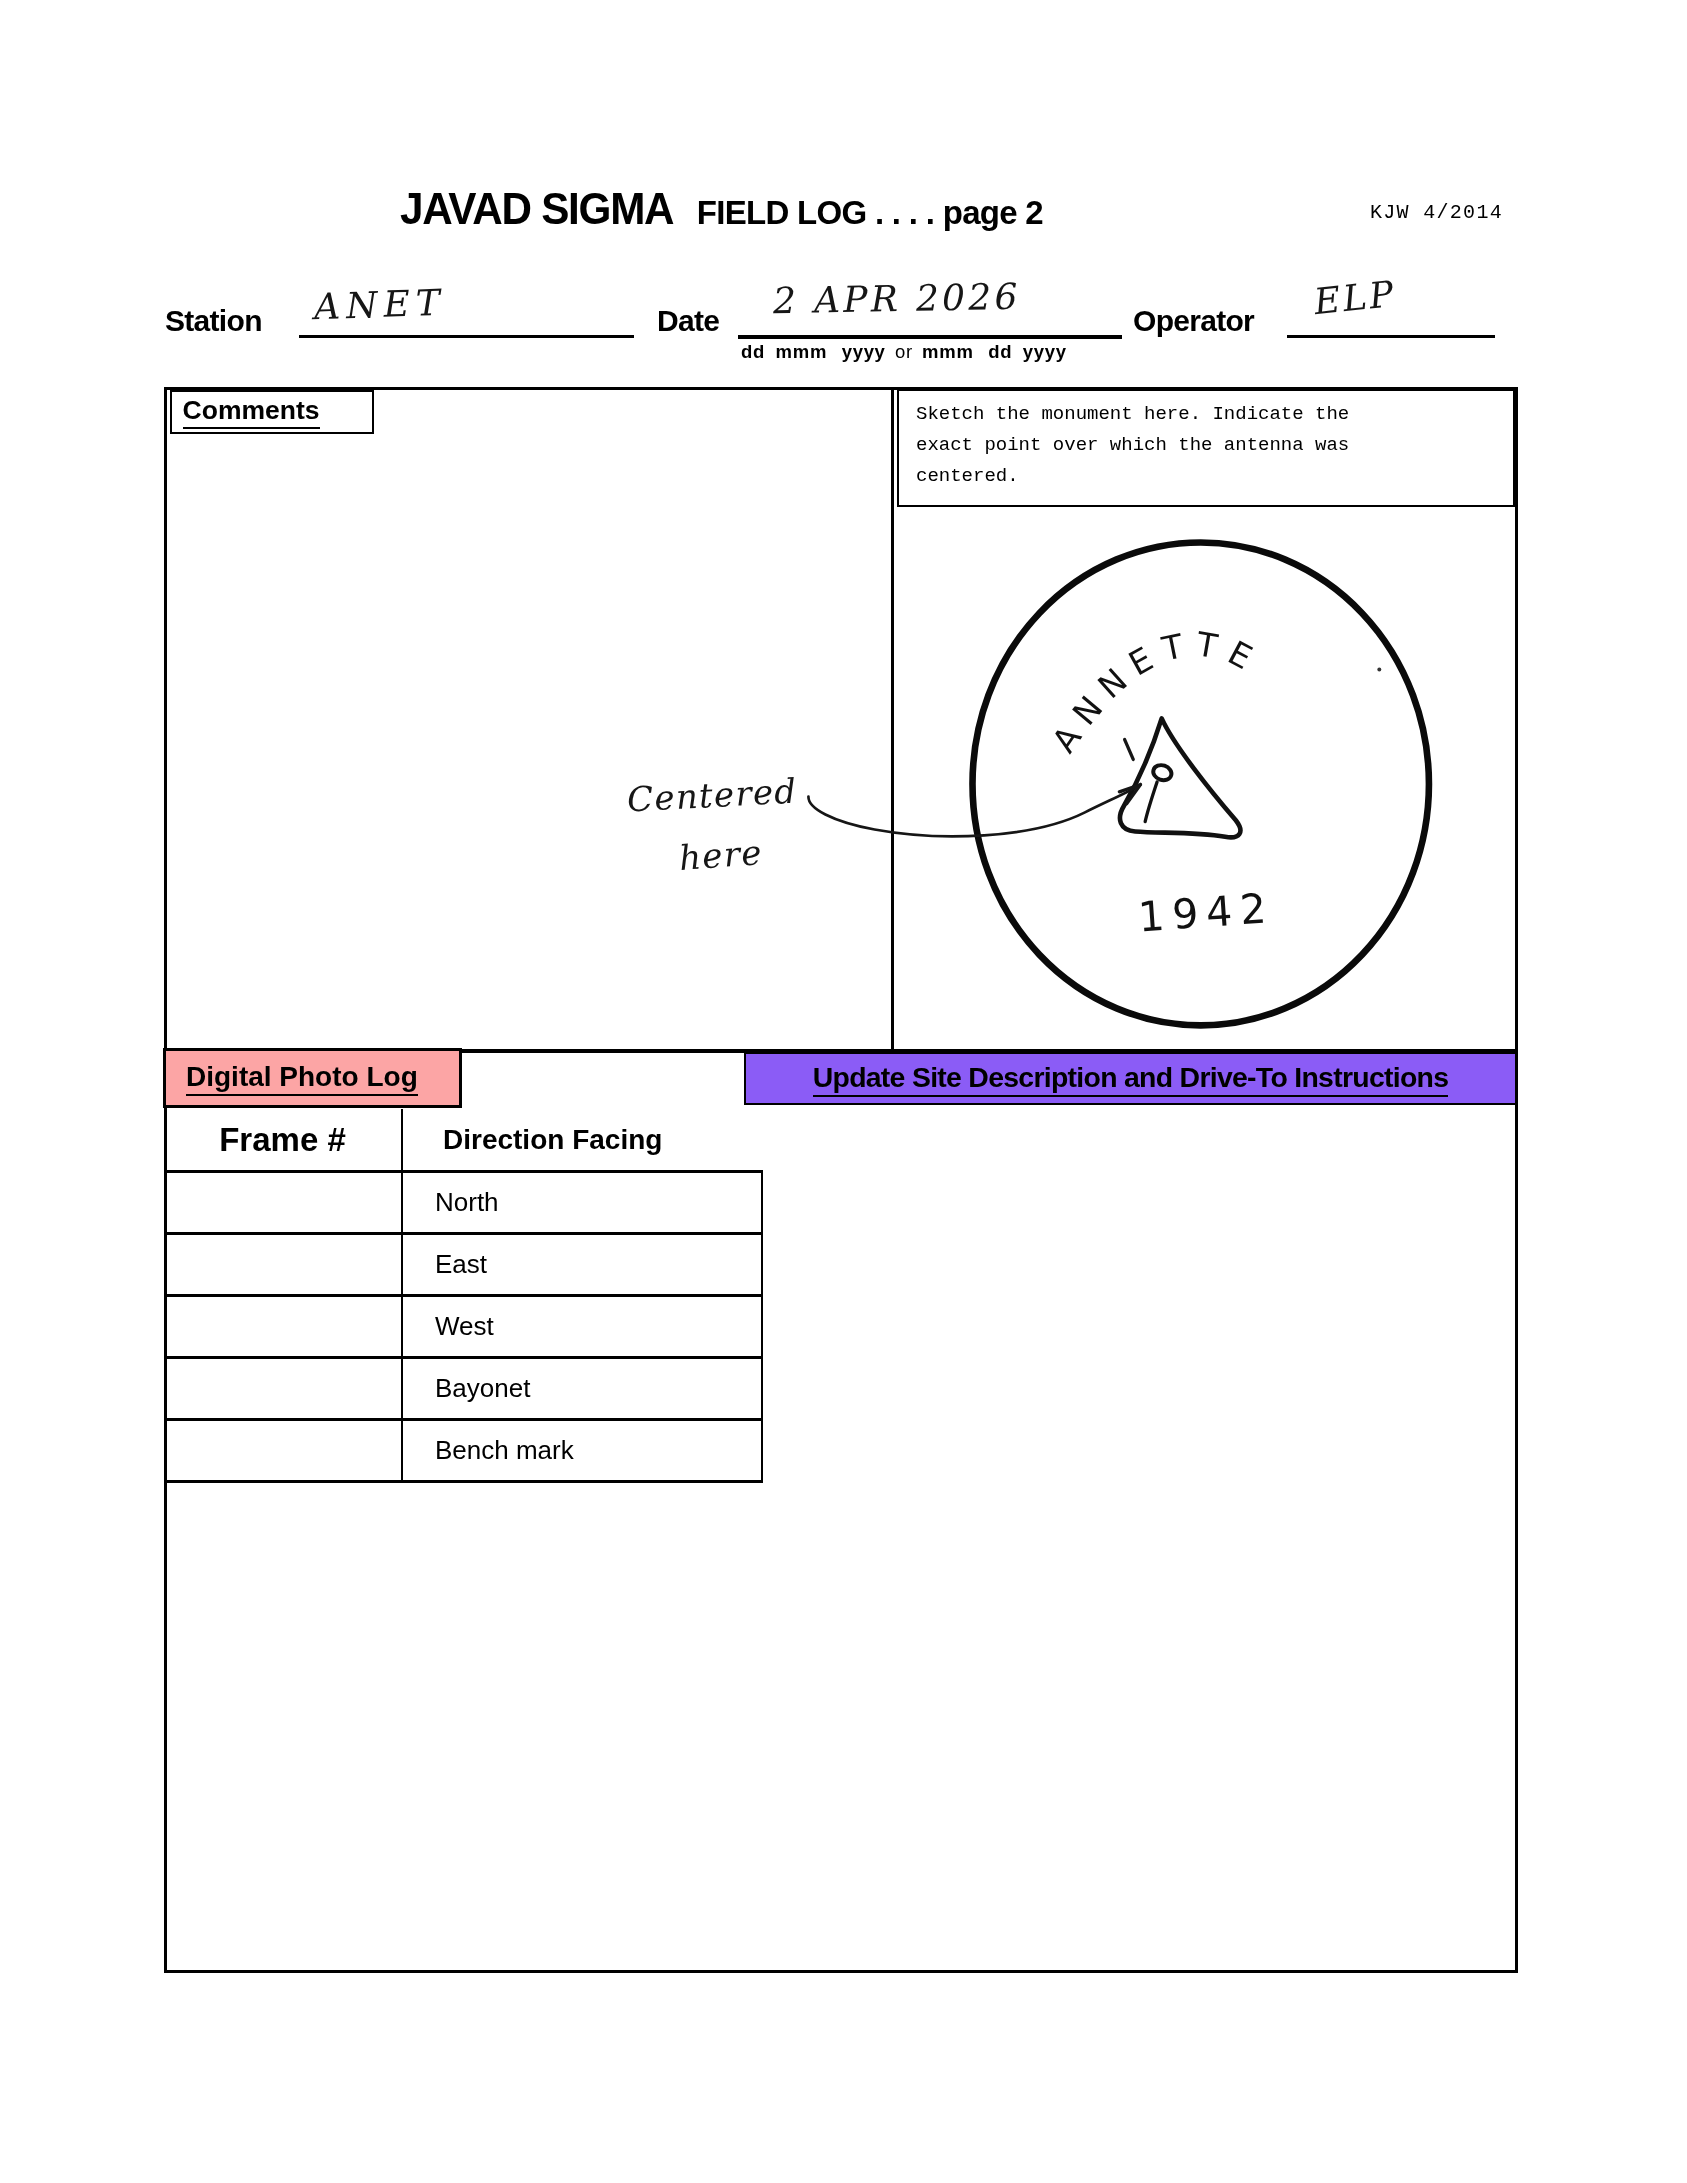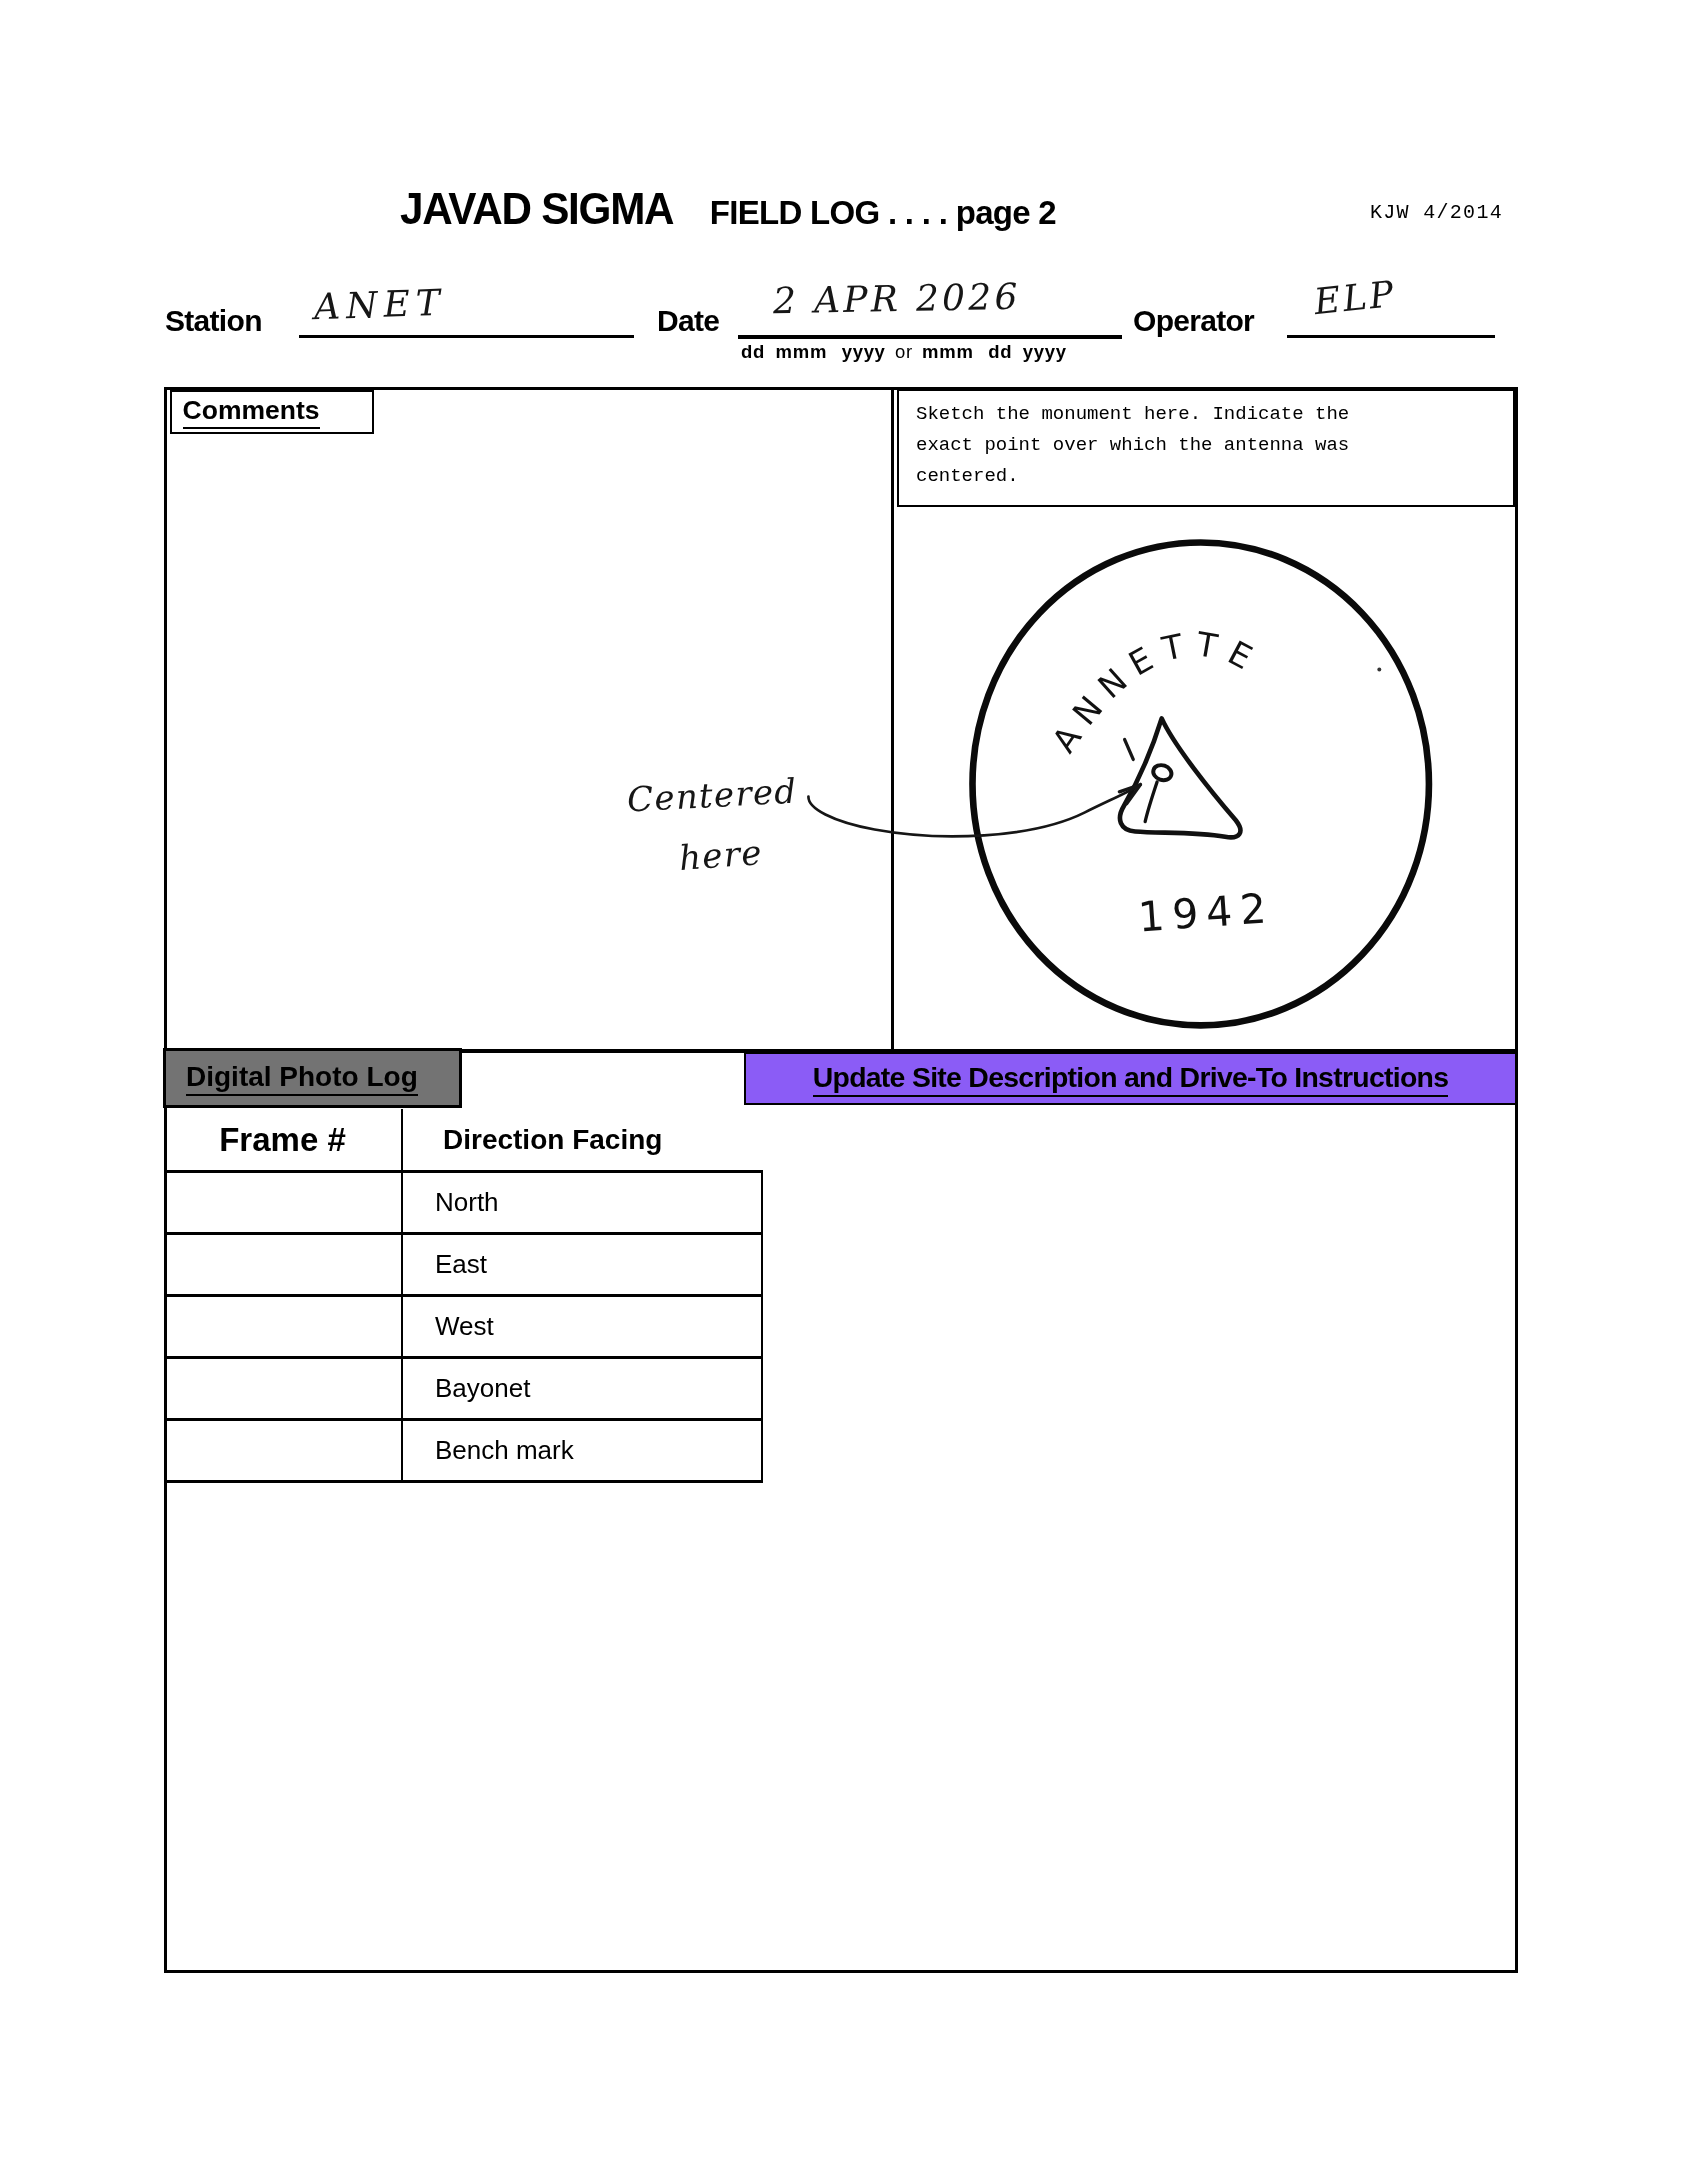--- a/index.html
+++ b/index.html
@@ -6,21 +6,21 @@
   .page{
     position:relative;
     width:1687px;height:2183px;
     background:#ffffff;
     font-family:"Liberation Sans", sans-serif;
     color:#000;
     overflow:hidden;
   }
   .abs{position:absolute;}
   
-  .title-row{left:400px;top:184px;display:flex;align-items:baseline;gap:13px;}
+  .title-row{left:400px;top:184px;display:flex;align-items:baseline;}
   .title-main{font-size:44px;font-weight:bold;letter-spacing:-1.3px;transform:scaleX(.96);transform-origin:left;}
   .title-suffix{font-size:33px;font-weight:bold;letter-spacing:-0.7px;margin-left:12px;white-space:pre;}
   .revision{left:1370px;top:201px;font-family:"Liberation Mono","DejaVu Sans Mono",monospace;font-size:20px;letter-spacing:1.3px;}
   
   .field-label{font-size:30px;font-weight:bold;letter-spacing:-0.7px;}
   .rule{background:#000;}
   .hand{
     font-family:"DejaVu Serif", serif;
     font-style:italic;
     color:#161616;
@@ -47,21 +47,21 @@
     font-size:19px;line-height:1.62;white-space:pre-line;
   }
   
   .note1{left:627px;top:775px;font-size:34px;transform:rotate(-3deg);letter-spacing:1.3px;}
   .note2{left:679px;top:835px;font-size:34px;transform:rotate(-4deg);letter-spacing:1.3px;}
   .hand-station{left:314px;top:284px;font-size:36px;transform:rotate(-2deg);letter-spacing:6px;}
   .hand-date{left:773px;top:278px;font-size:36px;transform:rotate(-1deg);letter-spacing:3.3px;}
   .hand-operator{left:1314px;top:277px;font-size:36px;transform:rotate(-6deg);letter-spacing:2.6px;}
   
   .plog-box{left:163px;top:1048px;width:299px;height:60px;border:3.3px solid #000;box-sizing:border-box;
-    display:flex;align-items:center;padding-left:20px;background:#737373;}
+    display:flex;align-items:center;padding-left:20px;background:#fca5a5;}
   .plog-box .lbl{font-size:28px;font-weight:bold;}
   .pt-header{left:164px;top:1109px;width:599px;height:61px;display:flex;box-sizing:border-box;}
   .pt-frame-h{width:239px;border-right:2.6px solid #000;display:flex;align-items:center;justify-content:center;
     font-size:33px;font-weight:bold;box-sizing:border-box;}
   .pt-dir-h{flex:1;display:flex;align-items:center;padding-left:40px;font-size:28px;font-weight:bold;}
   .photo-table{left:164px;top:1170px;width:599px;border-top:3.3px solid #000;border-right:2.6px solid #000;box-sizing:border-box;}
   .pt-row{display:flex;height:62px;border-bottom:3.3px solid #000;box-sizing:border-box;}
   .pt-frame{width:239px;border-right:2.6px solid #000;box-sizing:border-box;}
   .pt-dir{flex:1;display:flex;align-items:center;padding-left:32px;font-size:26px;}
   

